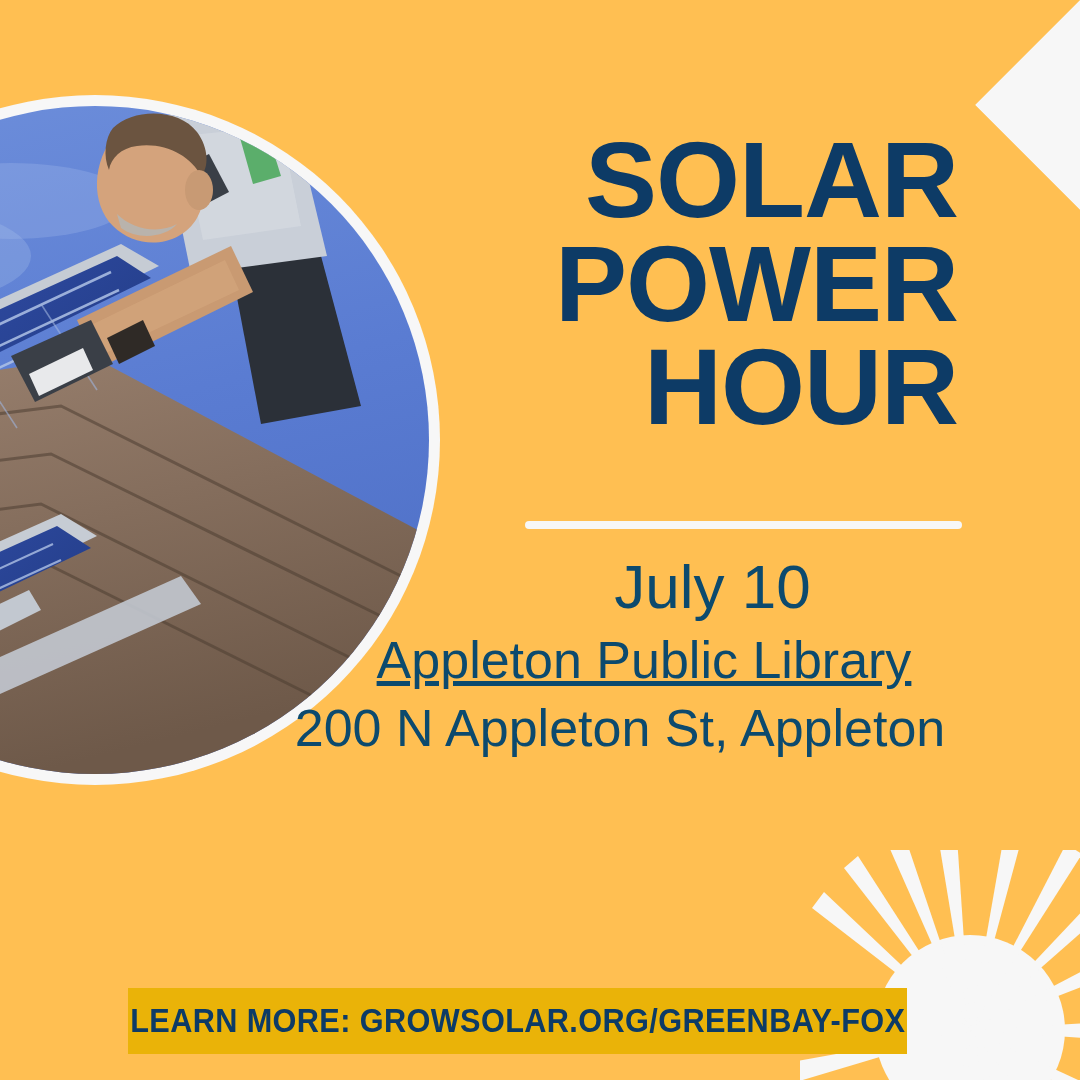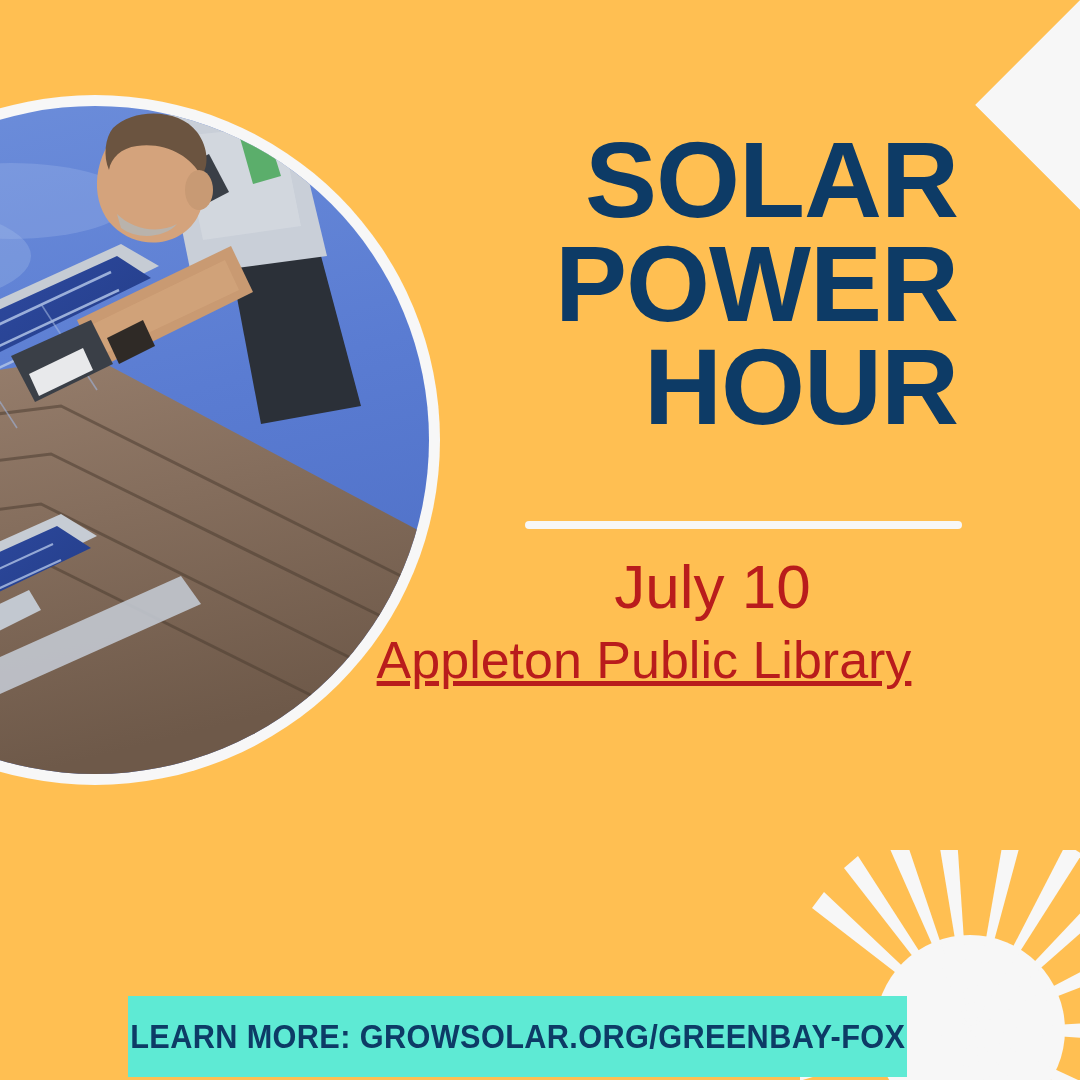--- a/index.html
+++ b/index.html
@@ -93,41 +93,40 @@
     background: #F7F7F7;
     border-radius: 4px;
   }
 
   .details {
     position: absolute;
     left: -190px;
     right: 10px;
     top: 548px;
     text-align: center;
-    color: #b91c1c;
+    color: #0c4a6e;
     font-family: "Liberation Sans", sans-serif;
   }
   .detail-line { display: block; white-space: nowrap; }
   .detail-date  { font-size: 62px; line-height: 1.25; padding-left: 185px; }
   .detail-time  { font-size: 62px; line-height: 1.32; padding-left: 150px; }
   .detail-venue { font-size: 52px; line-height: 1.34; padding-left: 48px; text-decoration: underline; }
   .detail-addr  { font-size: 52px; line-height: 1.30; padding-left: 0px; }
 
   
   .banner {
     position: absolute;
     left: 128px;
     top: 988px;
     width: 779px;
-    height: 81px;
-    background: #5eead4;
+    height: 66px;
+    background: #eab308;
     display: flex;
     align-items: center;
     justify-content: center;
-    margin-top: 8px;
   }
   .banner-text {
     color: #0D3B66;
     font-family: "Liberation Sans Narrow", "Liberation Sans", sans-serif;
     font-weight: bold;
     font-size: 33px;
     letter-spacing: 0.4px;
     transform: scaleX(0.93);
     white-space: nowrap;
   }
@@ -270,20 +269,21 @@
       <span class="hl-line">SOLAR</span>
       <span class="hl-line">POWER</span>
       <span class="hl-line">HOUR</span>
     </div>
 
     <div class="divider"></div>
 
     <div class="details">
       <span class="detail-line detail-date">July 10</span>
       <span class="detail-line detail-venue">Appleton Public Library</span>
+      <span class="detail-line detail-addr">200 N Appleton St, Appleton</span>
     </div>
 
   </div>
 
   <div class="banner">
     <span class="banner-text">LEARN MORE: GROWSOLAR.ORG/GREENBAY-FOX</span>
   </div>
 
 </div>
 

